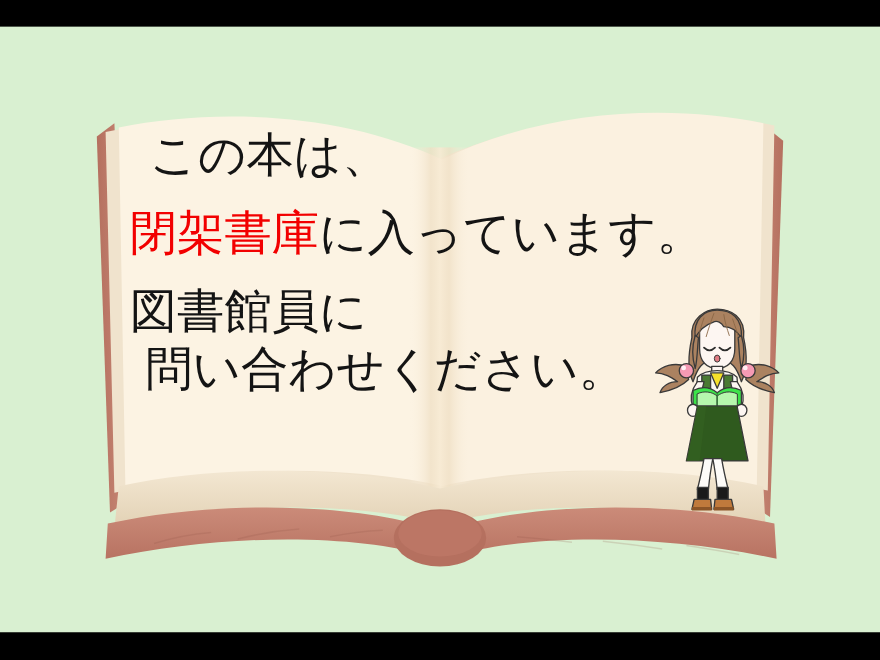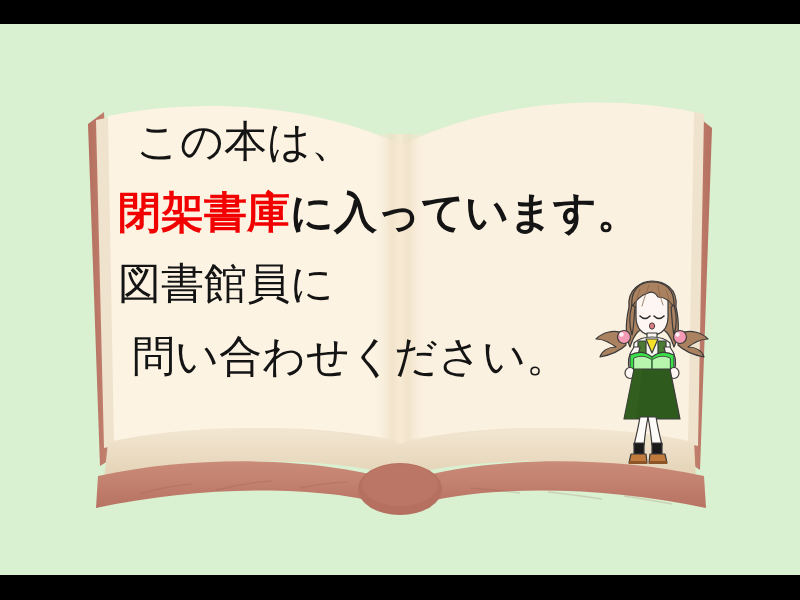--- a/index.html
+++ b/index.html
@@ -65,22 +65,22 @@
     color: #141414;
     letter-spacing: 0px;
     -webkit-font-smoothing: antialiased;
   }
   .tline {
     white-space: nowrap;
     margin: 0;
     padding: 0;
   }
   .tline.l1 { margin-left: 18px; margin-bottom: 28px; }
-  .tline.l2 { margin-left: 0px;  margin-bottom: 28px; font-weight: bold; }
-  .tline.l3 { margin-left: 0px;  margin-bottom: 30px; }
+  .tline.l2 { margin-left: 0px;  margin-bottom: 28px; }
+  .tline.l3 { margin-left: 0px;  margin-bottom: 10px; }
   .tline.l4 { margin-left: 14px; margin-bottom: 16px;  }
   .hl { color: #f20000; }
 
   
   #girl {
     position: absolute;
     left: 594px;
     top: 253px;
     width: 116px;
     height: 190px;

